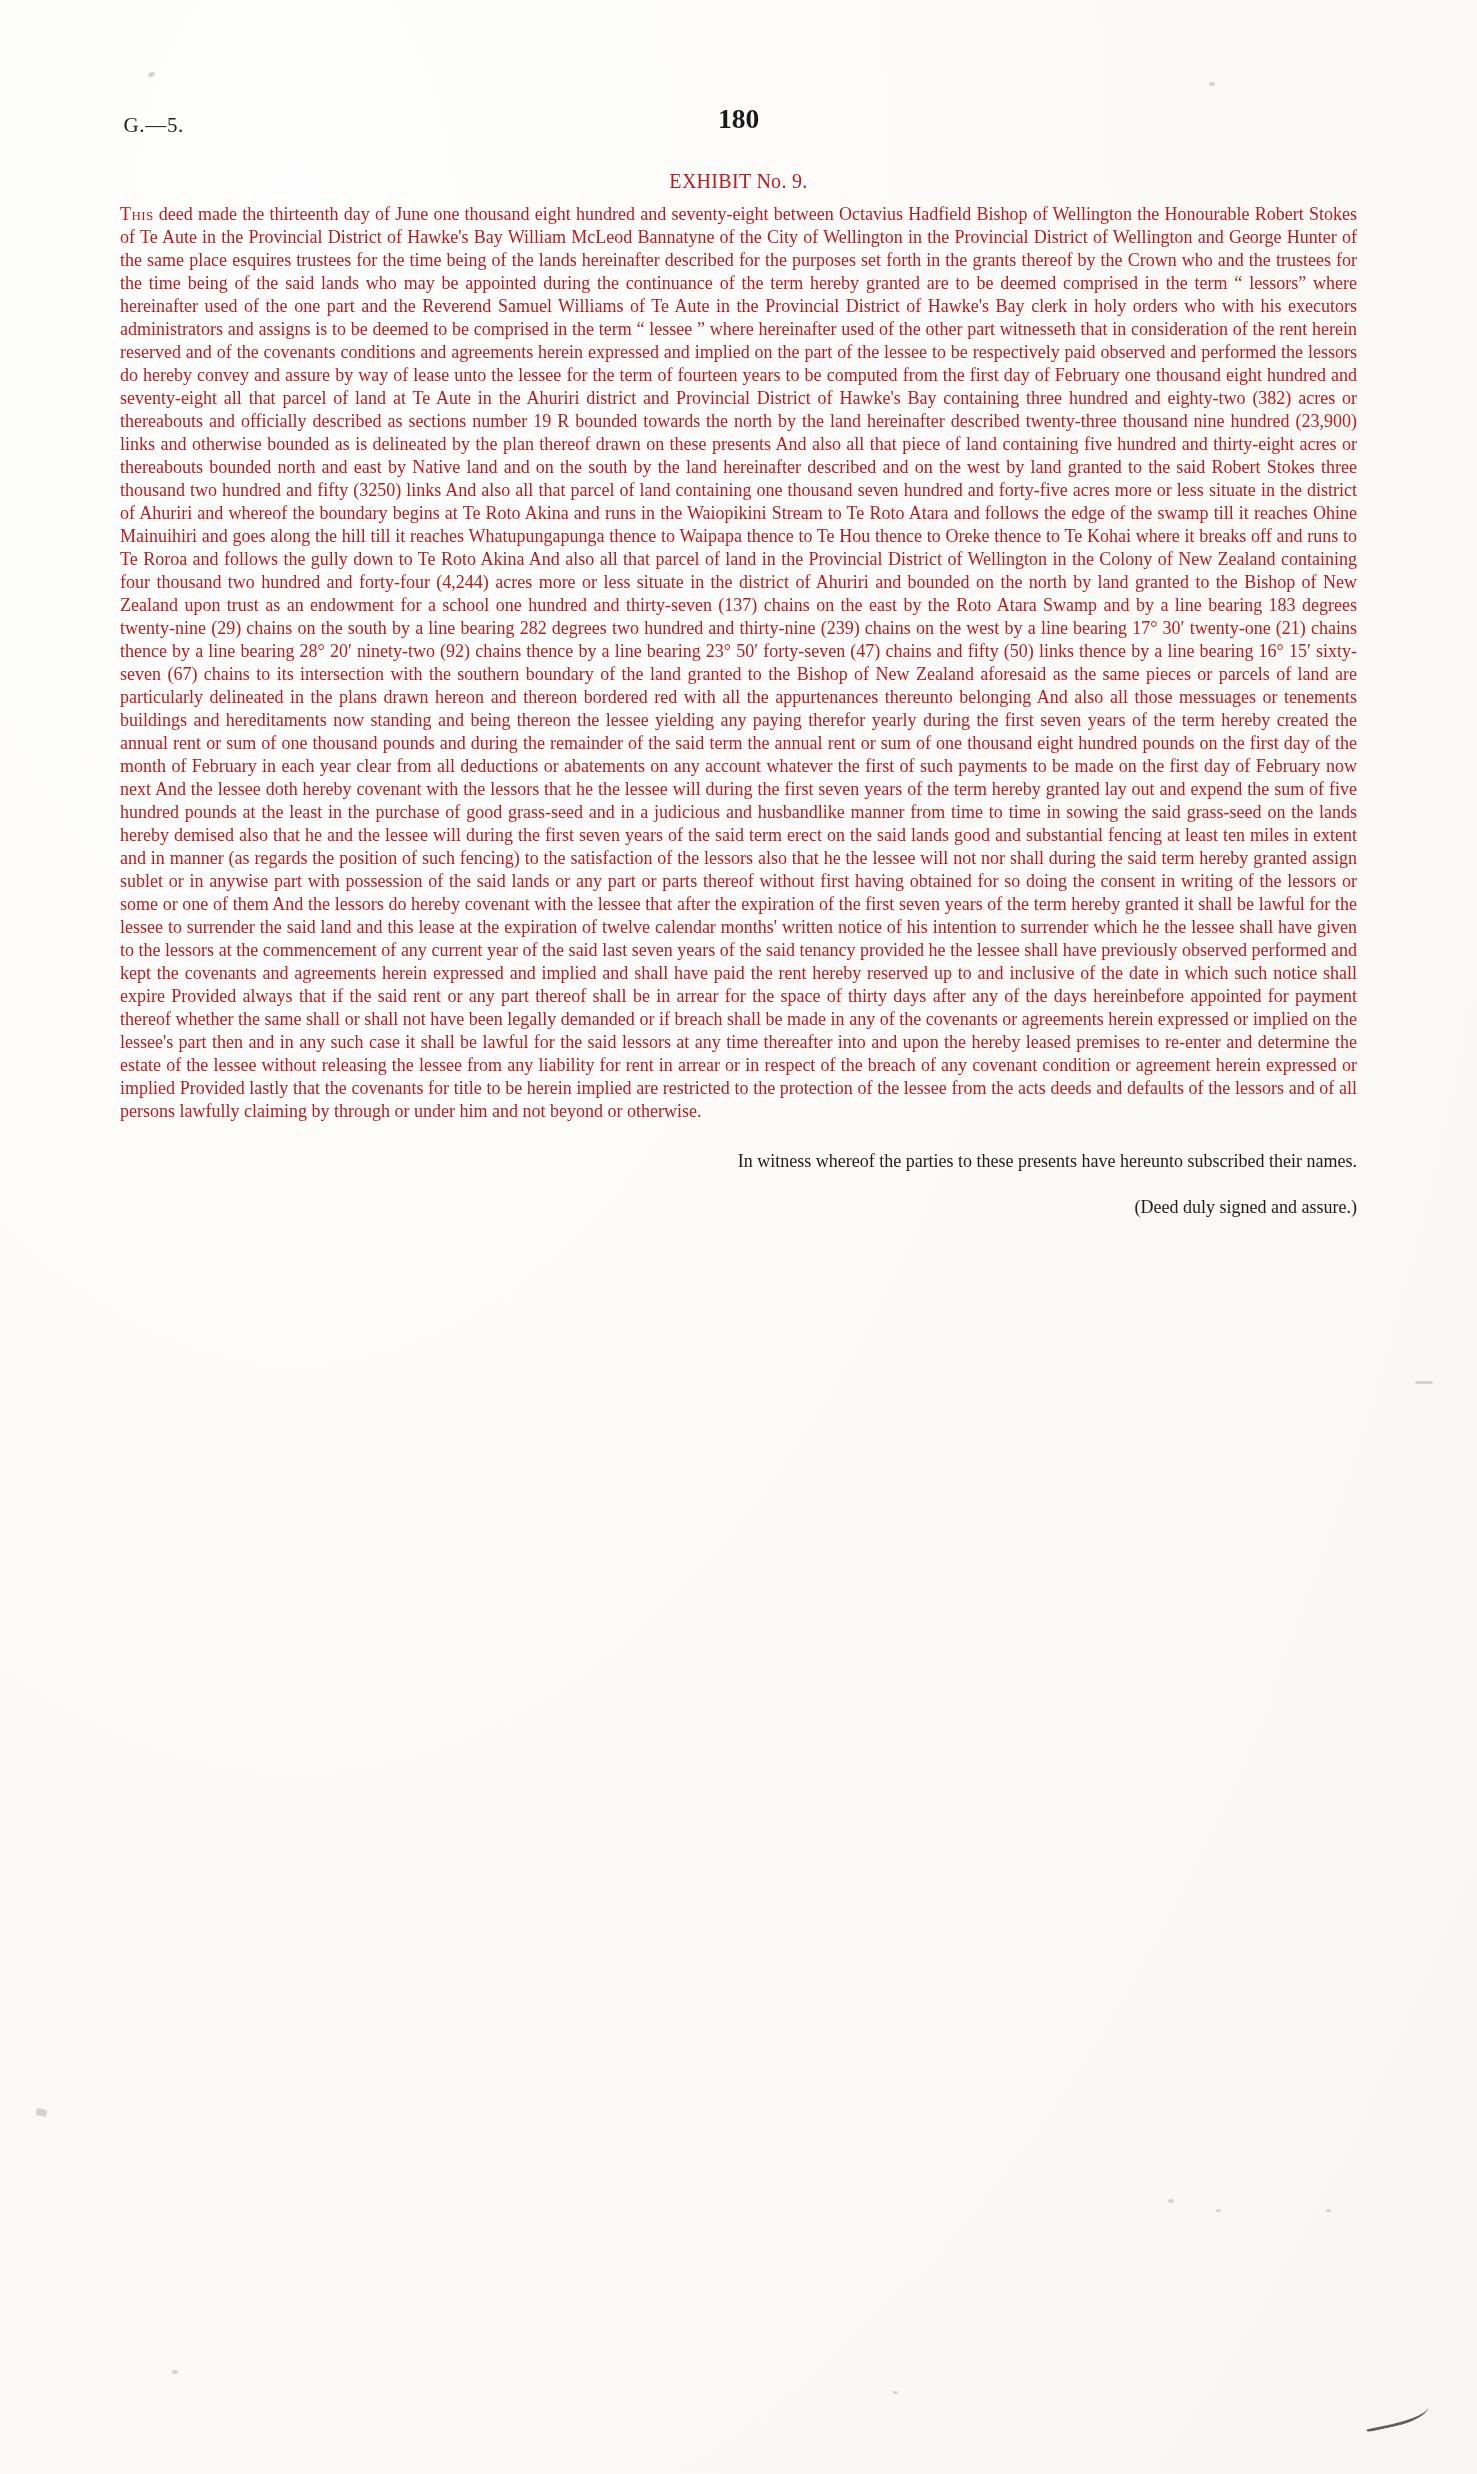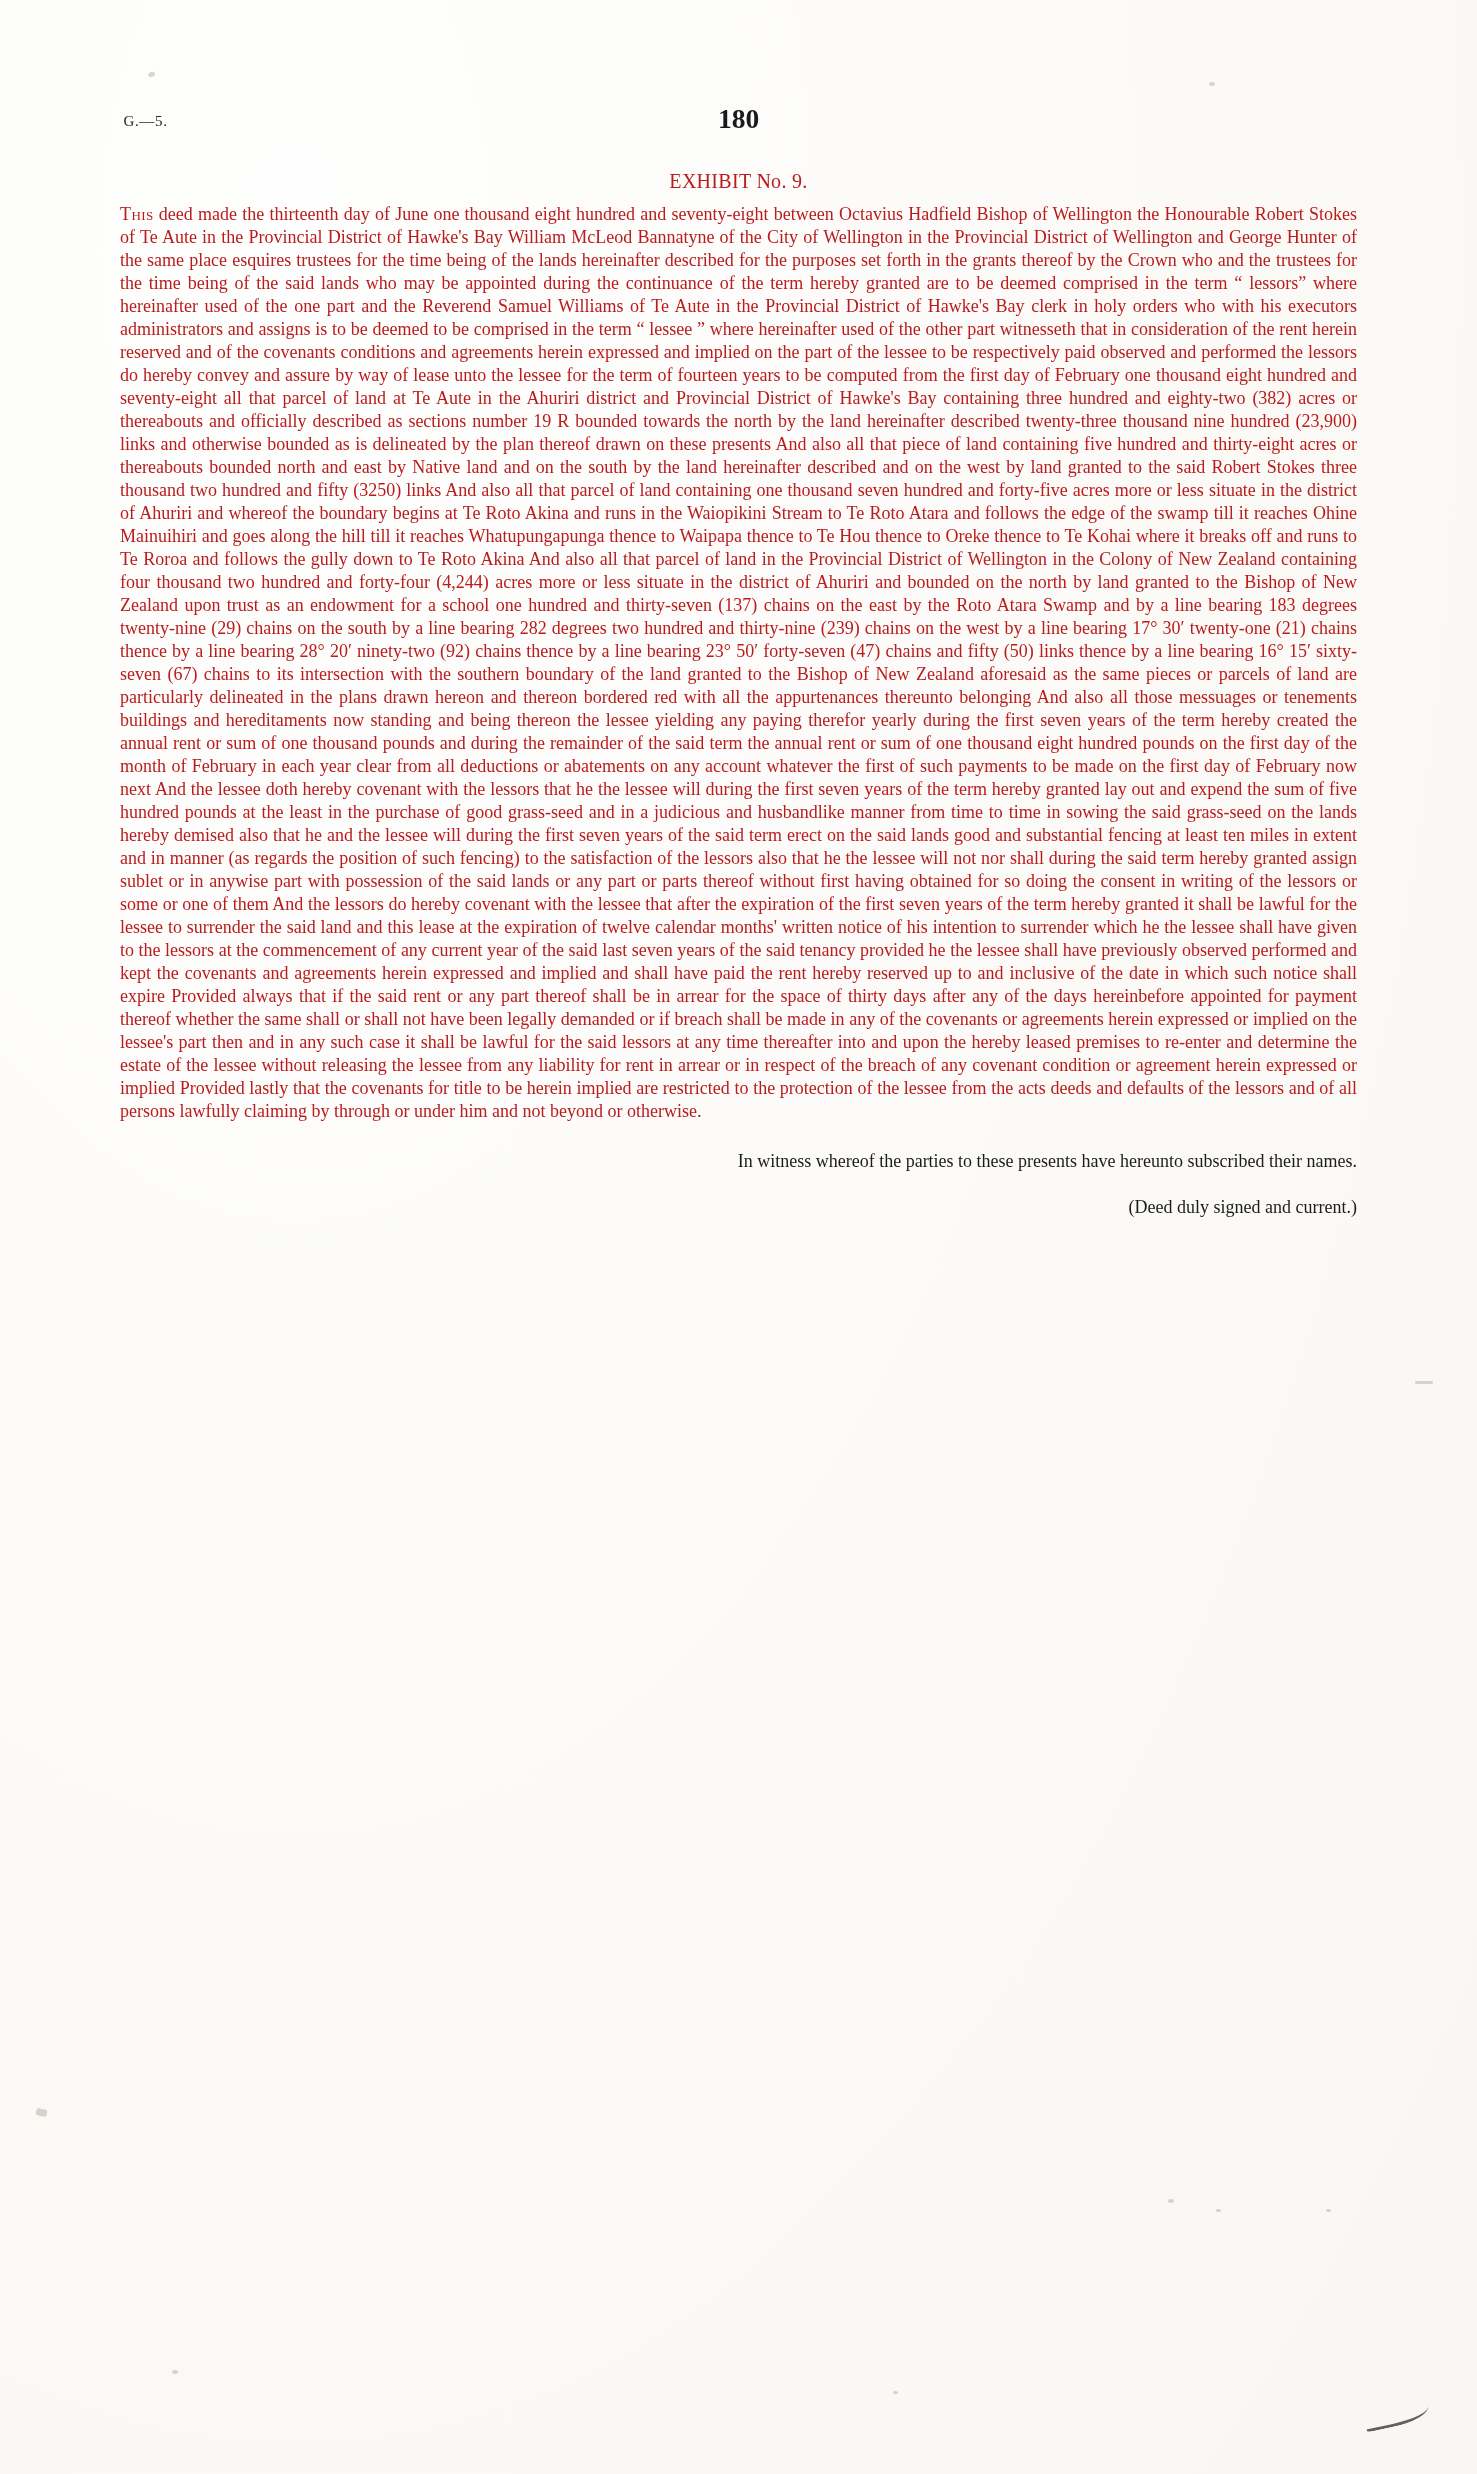--- a/index.html
+++ b/index.html
@@ -37,21 +37,21 @@
     width: 1237px;
   }
   .header-row {
     position: relative;
     height: 48px;
   }
   .folio-left {
     position: absolute;
     left: 3.4px;
     top: 9.6px;
-    font-size: 15px;
+    font-size: 21px;
     letter-spacing: 0.7px;
     font-family: "Liberation Serif", serif;
     color: #222;
   }
   .folio-center {
     position: absolute;
     left: 0;
     right: 0;
     top: 0;
     text-align: center;
@@ -150,18 +150,18 @@
 
     <div class="body-text">
       <p><span class="smallcaps-lead">This</span> <span>deed made the thirteenth day of June one thousand eight hundred and seventy-eight between Octavius Hadfield Bishop of Wellington the Honourable Robert Stokes of Te Aute in the Provincial District of Hawke's Bay William McLeod Bannatyne of the City of Wellington in the Provincial District of Wellington and George Hunter of the same place esquires trustees for the time being of the lands hereinafter described for the purposes set forth in the grants thereof by the Crown who and the trustees for the time being of the said lands who may be appointed during the continuance of the term hereby granted are to be deemed comprised in the term “ lessors” where hereinafter used of the one part and the Reverend Samuel Williams of Te Aute in the Provincial District of Hawke's Bay clerk in holy orders who with his executors administrators and assigns is to be deemed to be comprised in the term “ lessee ” where hereinafter used of the other part witnesseth that in consideration of the rent herein reserved and of the covenants conditions and agreements herein expressed and implied on the part of the lessee to be respectively paid observed and performed the lessors do hereby convey and assure by way of lease unto the lessee for the term of fourteen years to be computed from the first day of February one thousand eight hundred and seventy-eight all that parcel of land at Te Aute in the Ahuriri district and Provincial District of Hawke's Bay containing three hundred and eighty-two (382) acres or thereabouts and officially described as sections number 19 R bounded towards the north by the land hereinafter described twenty-three thousand nine hundred (23,900) links and otherwise bounded as is delineated by the plan thereof drawn on these presents And also all that piece of land containing five hundred and thirty-eight acres or thereabouts bounded north and east by Native land and on the south by the land hereinafter described and on the west by land granted to the said Robert Stokes three thousand two hundred and fifty (3250) links And also all that parcel of land containing one thousand seven hundred and forty-five acres more or less situate in the district of Ahuriri and whereof the boundary begins at Te Roto Akina and runs in the Waiopikini Stream to Te Roto Atara and follows the edge of the swamp till it reaches Ohine Mainuihiri and goes along the hill till it reaches Whatupungapunga thence to Waipapa thence to Te Hou thence to Oreke thence to Te Kohai where it breaks off and runs to Te Roroa and follows the gully down to Te Roto Akina And also all that parcel of land in the Provincial District of Wellington in the Colony of New Zealand containing four thousand two hundred and forty-four (4,244) acres more or less situate in the district of Ahuriri and bounded on the north by land granted to the Bishop of New Zealand upon trust as an endowment for a school one hundred and thirty-seven (137) chains on the east by the Roto Atara Swamp and by a line bearing 183 degrees twenty-nine (29) chains on the south by a line bearing 282 degrees two hundred and thirty-nine (239) chains on the west by a line bearing 17° 30′ twenty-one (21) chains thence by a line bearing 28° 20′ ninety-two (92) chains thence by a line bearing 23° 50′ forty-seven (47) chains and fifty (50) links thence by a line bearing 16° 15′ sixty-seven (67) chains to its intersection with the southern boundary of the land granted to the Bishop of New Zealand aforesaid as the same pieces or parcels of land are particularly delineated in the plans drawn hereon and thereon bordered red with all the appurtenances thereunto belonging And also all those messuages or tenements buildings and hereditaments now standing and being thereon the lessee yielding any paying therefor yearly during the first seven years of the term hereby created the annual rent or sum of one thousand pounds and during the remainder of the said term the annual rent or sum of one thousand eight hundred pounds on the first day of the month of February in each year clear from all deductions or abatements on any account whatever the first of such payments to be made on the first day of February now next And the lessee doth hereby covenant with the lessors that he the lessee will during the first seven years of the term hereby granted lay out and expend the sum of five hundred pounds at the least in the purchase of good grass-seed and in a judicious and husbandlike manner from time to time in sowing the said grass-seed on the lands hereby demised also that he and the lessee will during the first seven years of the said term erect on the said lands good and substantial fencing at least ten miles in extent and in manner (as regards the position of such fencing) to the satisfaction of the lessors also that he the lessee will not nor shall during the said term hereby granted assign sublet or in anywise part with possession of the said lands or any part or parts thereof without first having obtained for so doing the consent in writing of the lessors or some or one of them And the lessors do hereby covenant with the lessee that after the expiration of the first seven years of the term hereby granted it shall be lawful for the lessee to surrender the said land and this lease at the expiration of twelve calendar months' written notice of his intention to surrender which he the lessee shall have given to the lessors at the commencement of any current year of the said last seven years of the said tenancy provided he the lessee shall have previously observed performed and kept the covenants and agreements herein expressed and implied and shall have paid the rent hereby reserved up to and inclusive of the date in which such notice shall expire   Provided always that if the said rent or any part thereof shall be in arrear for the space of thirty days after any of the days hereinbefore appointed for payment thereof whether the same shall or shall not have been legally demanded or if breach shall be made in any of the covenants or agreements herein expressed or implied on the lessee's part then and in any such case it shall be lawful for the said lessors at any time thereafter into and upon the hereby leased premises to re-enter and determine the estate of the lessee without releasing the lessee from any liability for rent in arrear or in respect of the breach of any covenant condition or agreement herein expressed or implied   Provided lastly that the covenants for title to be herein implied are restricted to the protection of the lessee from the acts deeds and defaults of the lessors and of all persons lawfully claiming by through or under him and not beyond or otherwise.</span></p>
     </div>
 
     <div class="gap-1"></div>
 
     <div class="closing">
       <p>In witness whereof the parties to these presents have hereunto subscribed their names.</p>
       <div class="gap-2"></div>
-      <p>(Deed duly signed and current.)</p>
+      <p>(Deed duly signed and assure.)</p>
     </div>
 
   </div>
 </div>
 
 
 </body></html>

